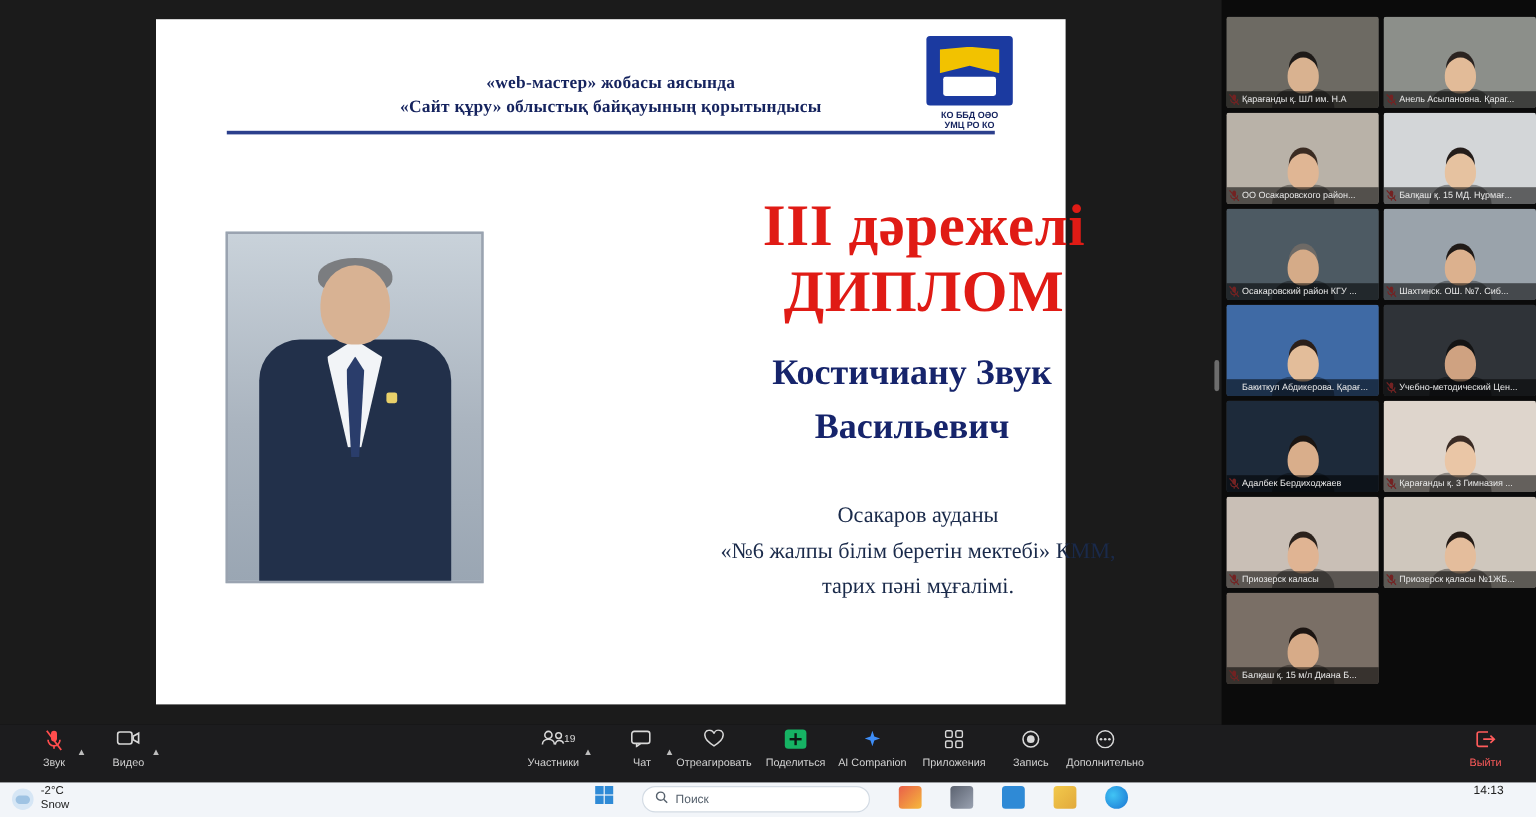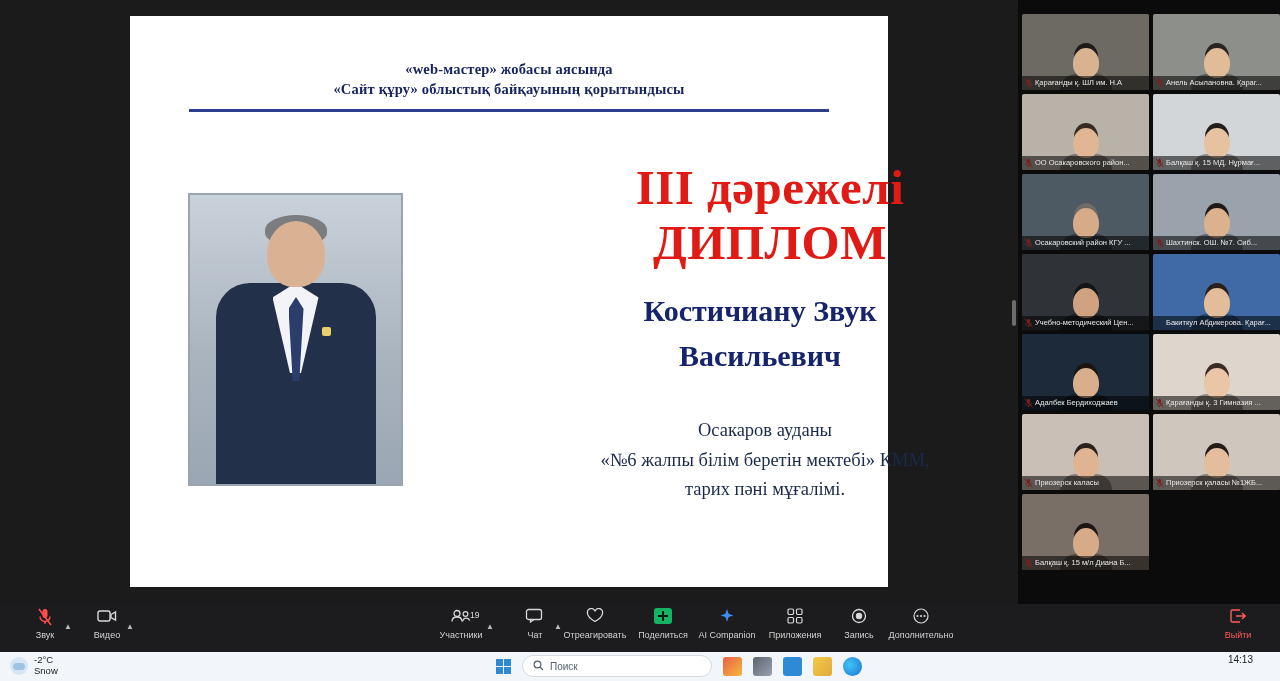--- a/index.html
+++ b/index.html
@@ -108,21 +108,21 @@
 
   
   #taskbar {
     position:absolute; left:0; top:652px; width:1280px; height:29px;
     background:#f2f5f9; color:#1b1b1b; font-size:10.5px;
   }
   .weather { position:absolute; left:10px; top:3px; display:flex; align-items:center; gap:6px; }
   .weather .w-ico { width:18px; height:18px; border-radius:50%; background:#d6e6f5; position:relative; }
   .weather .w-ico:before { content:""; position:absolute; left:3px; top:6px; width:12px; height:7px; background:#9fc3e3; border-radius:5px; }
   .weather .w-txt { line-height:1.15; font-size:9.5px; }
-  .tb-center { position:absolute; left:496px; top:3px; display:flex; align-items:center; gap:11px; }
+  .tb-center { position:absolute; left:496px; top:3px; display:flex; gap:24px; }
   .win-logo { width:15px; height:15px; display:grid; grid-template-columns:7px 7px; grid-template-rows:7px 7px; gap:1px; }
   .win-logo i { background:#2f8ad6; display:block; }
   .searchbox {
     width:190px; height:22px; background:#ffffff; border:1px solid #d3dbe4; border-radius:11px;
     display:flex; align-items:center; gap:6px; padding:0 10px; color:#55606c; font-size:10px;
   }
   .tray { position:absolute; right:8px; top:2px; display:flex; align-items:center; gap:9px; font-size:10px; color:#222; }
   .clock { text-align:right; line-height:1.15; font-size:10px; }
   .app-ico { width:19px; height:19px; border-radius:3px; display:inline-block; }
 </style>
@@ -133,20 +133,25 @@
 
   <div id="stage">
     <div id="slide">
 
       <div class="slide-header">
         <div class="slide-title-1">«web-мастер» жобасы аясында</div>
         <div class="slide-title-2">«Сайт құру» облыстық байқауының қорытындысы</div>
         <div class="hdr-rule"></div>
       </div>
 
+      <div class="logo">
+        <div class="logo-badge"></div>
+        <div class="logo-text" style="white-space:pre-line;">КО ББД ОӘО
+УМЦ РО КО</div>
+      </div>
 
       <div class="portrait">
         <div class="p-bg"></div>
         <div class="p-body"></div>
         <div class="p-shirt"></div>
         <div class="p-tie"></div>
         <div class="p-pin"></div>
         <div class="p-hair"></div>
         <div class="p-head"></div>
       </div>
@@ -257,40 +262,40 @@
             <svg viewBox="0 0 9 10" width="9" height="10">
               <rect x="3" y="0.8" width="3" height="5" rx="1.5" fill="#ff4d4d"></rect>
               <path d="M1.6 4.8a2.9 2.9 0 0 0 5.8 0" stroke="#ff4d4d" stroke-width="0.9" fill="none"></path>
               <line x1="4.5" y1="7.6" x2="4.5" y2="9.2" stroke="#ff4d4d" stroke-width="0.9"></line>
               <line x1="0.6" y1="0.6" x2="8.4" y2="9.4" stroke="#ff4d4d" stroke-width="1"></line>
             </svg>
           </span>
           <div class="label">Шахтинск. ОШ. №7. Сиб...</div>
         </div>
         <div class="tile">
+          <div class="vid" style="background: rgb(63, 106, 165);">
+            <div class="f-body" style="background: rgba(0, 0, 0, 0.35);"></div>
+            <div class="f-head" style="background: rgb(227, 189, 154); box-shadow: rgb(43, 31, 26) 0px -6px 0px -1px;"></div>
+          </div>
+          <div class="label">Бакиткул Абдикерова. Қарағ...</div>
+        </div>
+        <div class="tile">
           <div class="vid" style="background: rgb(47, 51, 56);">
             <div class="f-body" style="background: rgba(0, 0, 0, 0.35);"></div>
             <div class="f-head" style="background: rgb(207, 162, 129); box-shadow: rgb(20, 20, 20) 0px -6px 0px -1px;"></div>
           </div>
           <span class="mic-off">
             <svg viewBox="0 0 9 10" width="9" height="10">
               <rect x="3" y="0.8" width="3" height="5" rx="1.5" fill="#ff4d4d"></rect>
               <path d="M1.6 4.8a2.9 2.9 0 0 0 5.8 0" stroke="#ff4d4d" stroke-width="0.9" fill="none"></path>
               <line x1="4.5" y1="7.6" x2="4.5" y2="9.2" stroke="#ff4d4d" stroke-width="0.9"></line>
               <line x1="0.6" y1="0.6" x2="8.4" y2="9.4" stroke="#ff4d4d" stroke-width="1"></line>
             </svg>
           </span>
           <div class="label">Учебно-методический Цен...</div>
-        </div>
-        <div class="tile">
-          <div class="vid" style="background: rgb(63, 106, 165);">
-            <div class="f-body" style="background: rgba(0, 0, 0, 0.35);"></div>
-            <div class="f-head" style="background: rgb(227, 189, 154); box-shadow: rgb(43, 31, 26) 0px -6px 0px -1px;"></div>
-          </div>
-          <div class="label">Бакиткул Абдикерова. Қарағ...</div>
         </div>
         <div class="tile">
           <div class="vid" style="background: rgb(29, 42, 58);">
             <div class="f-body" style="background: rgba(0, 0, 0, 0.35);"></div>
             <div class="f-head" style="background: rgb(217, 174, 139); box-shadow: rgb(26, 21, 18) 0px -6px 0px -1px;"></div>
           </div>
           <span class="mic-off">
             <svg viewBox="0 0 9 10" width="9" height="10">
               <rect x="3" y="0.8" width="3" height="5" rx="1.5" fill="#ff4d4d"></rect>
               <path d="M1.6 4.8a2.9 2.9 0 0 0 5.8 0" stroke="#ff4d4d" stroke-width="0.9" fill="none"></path>

